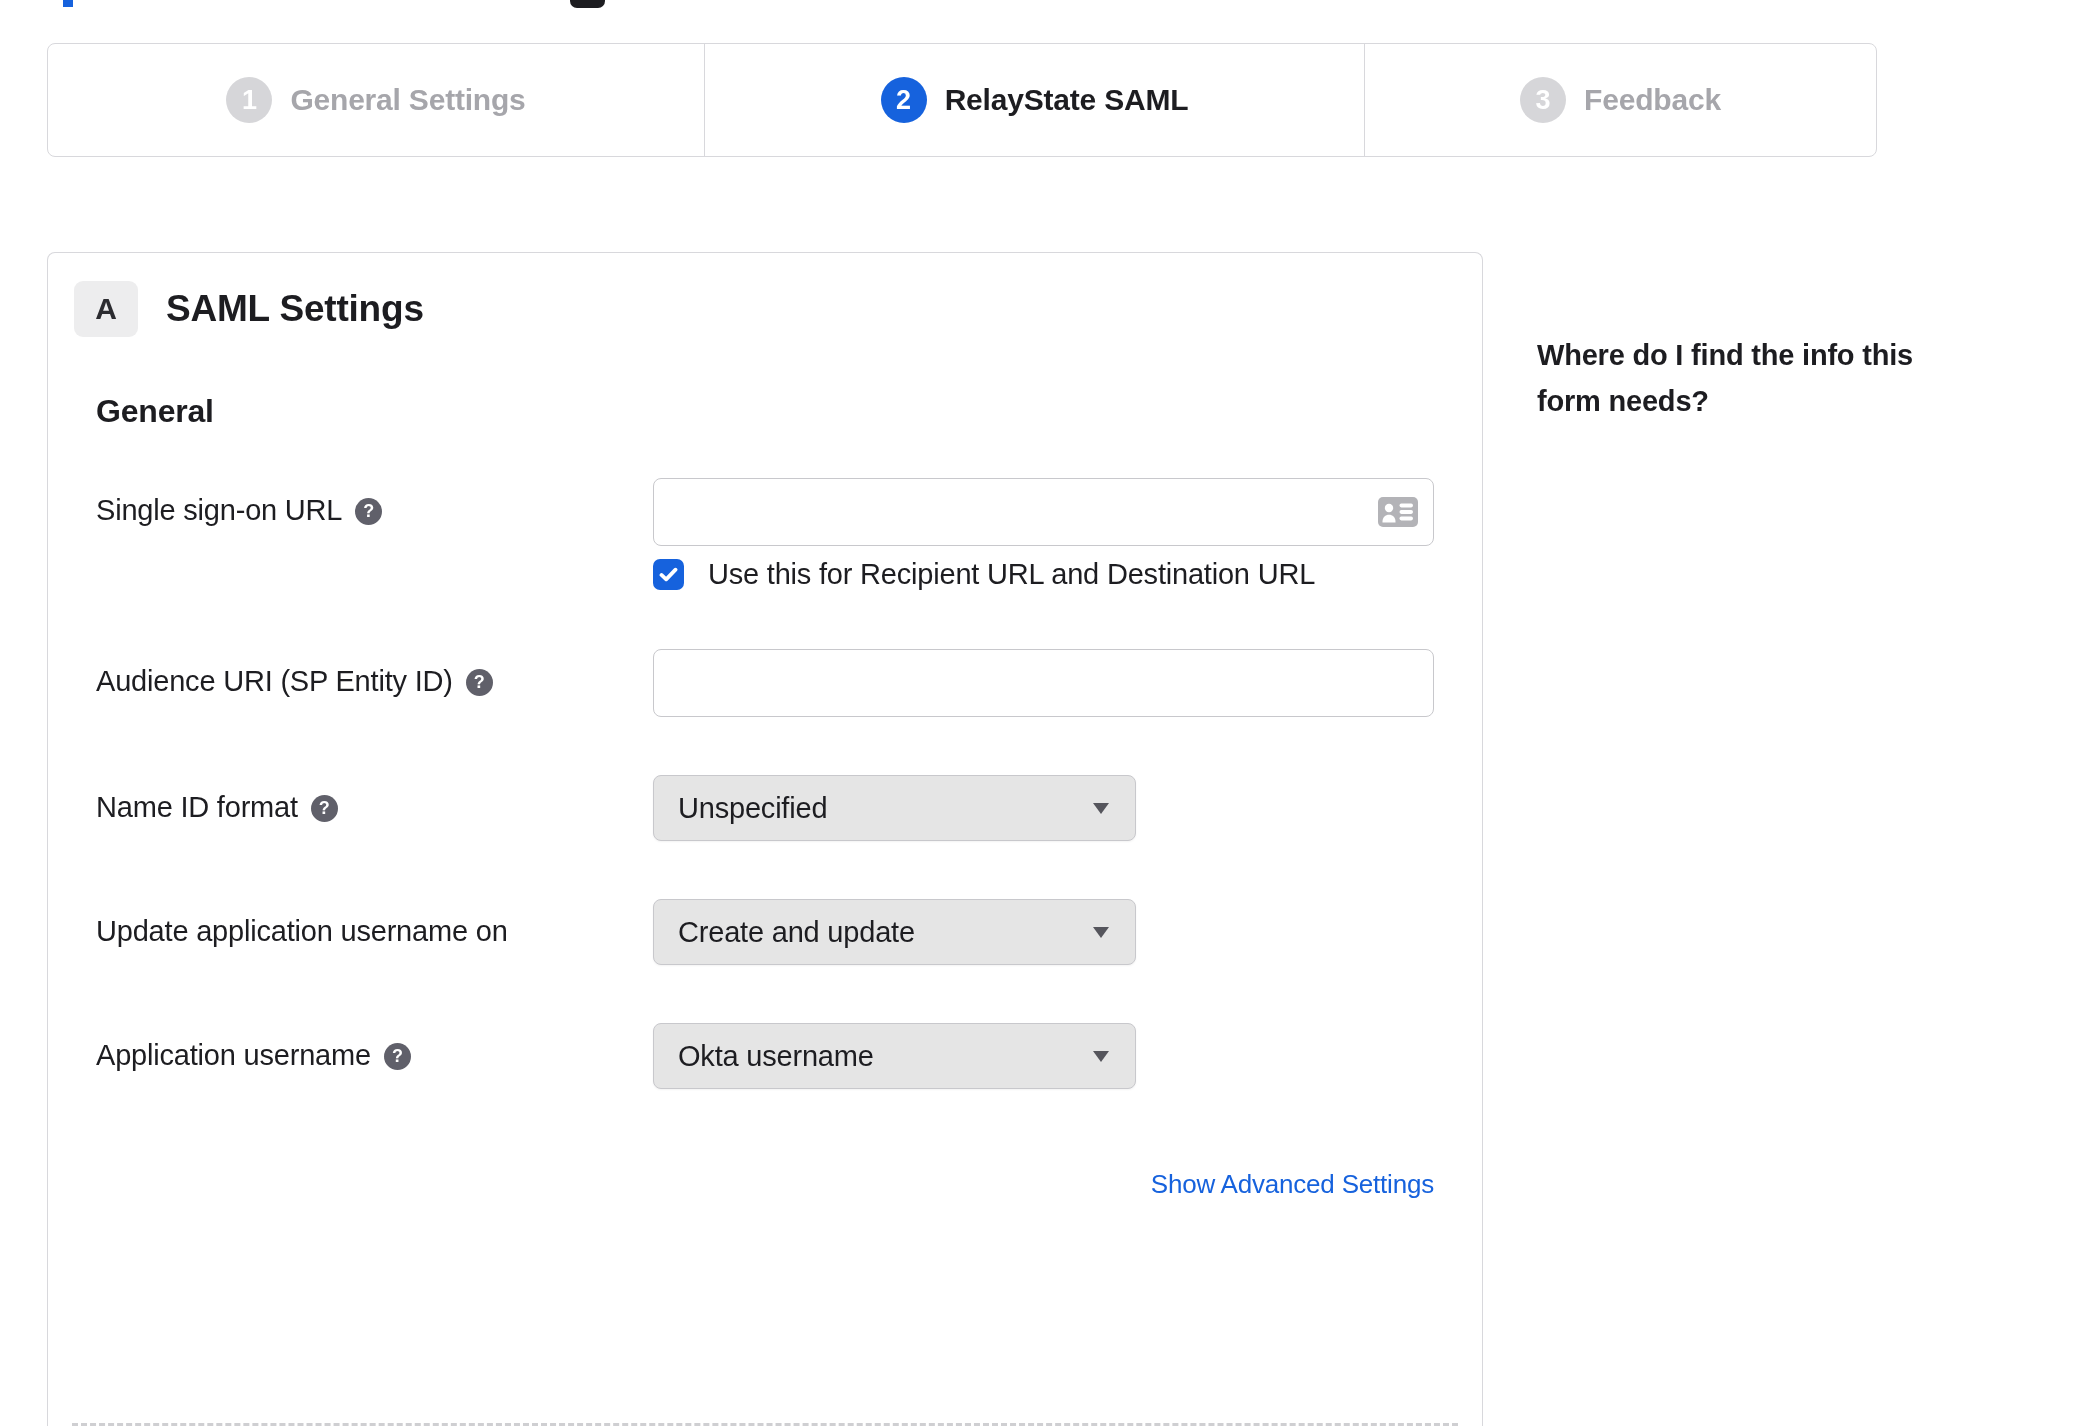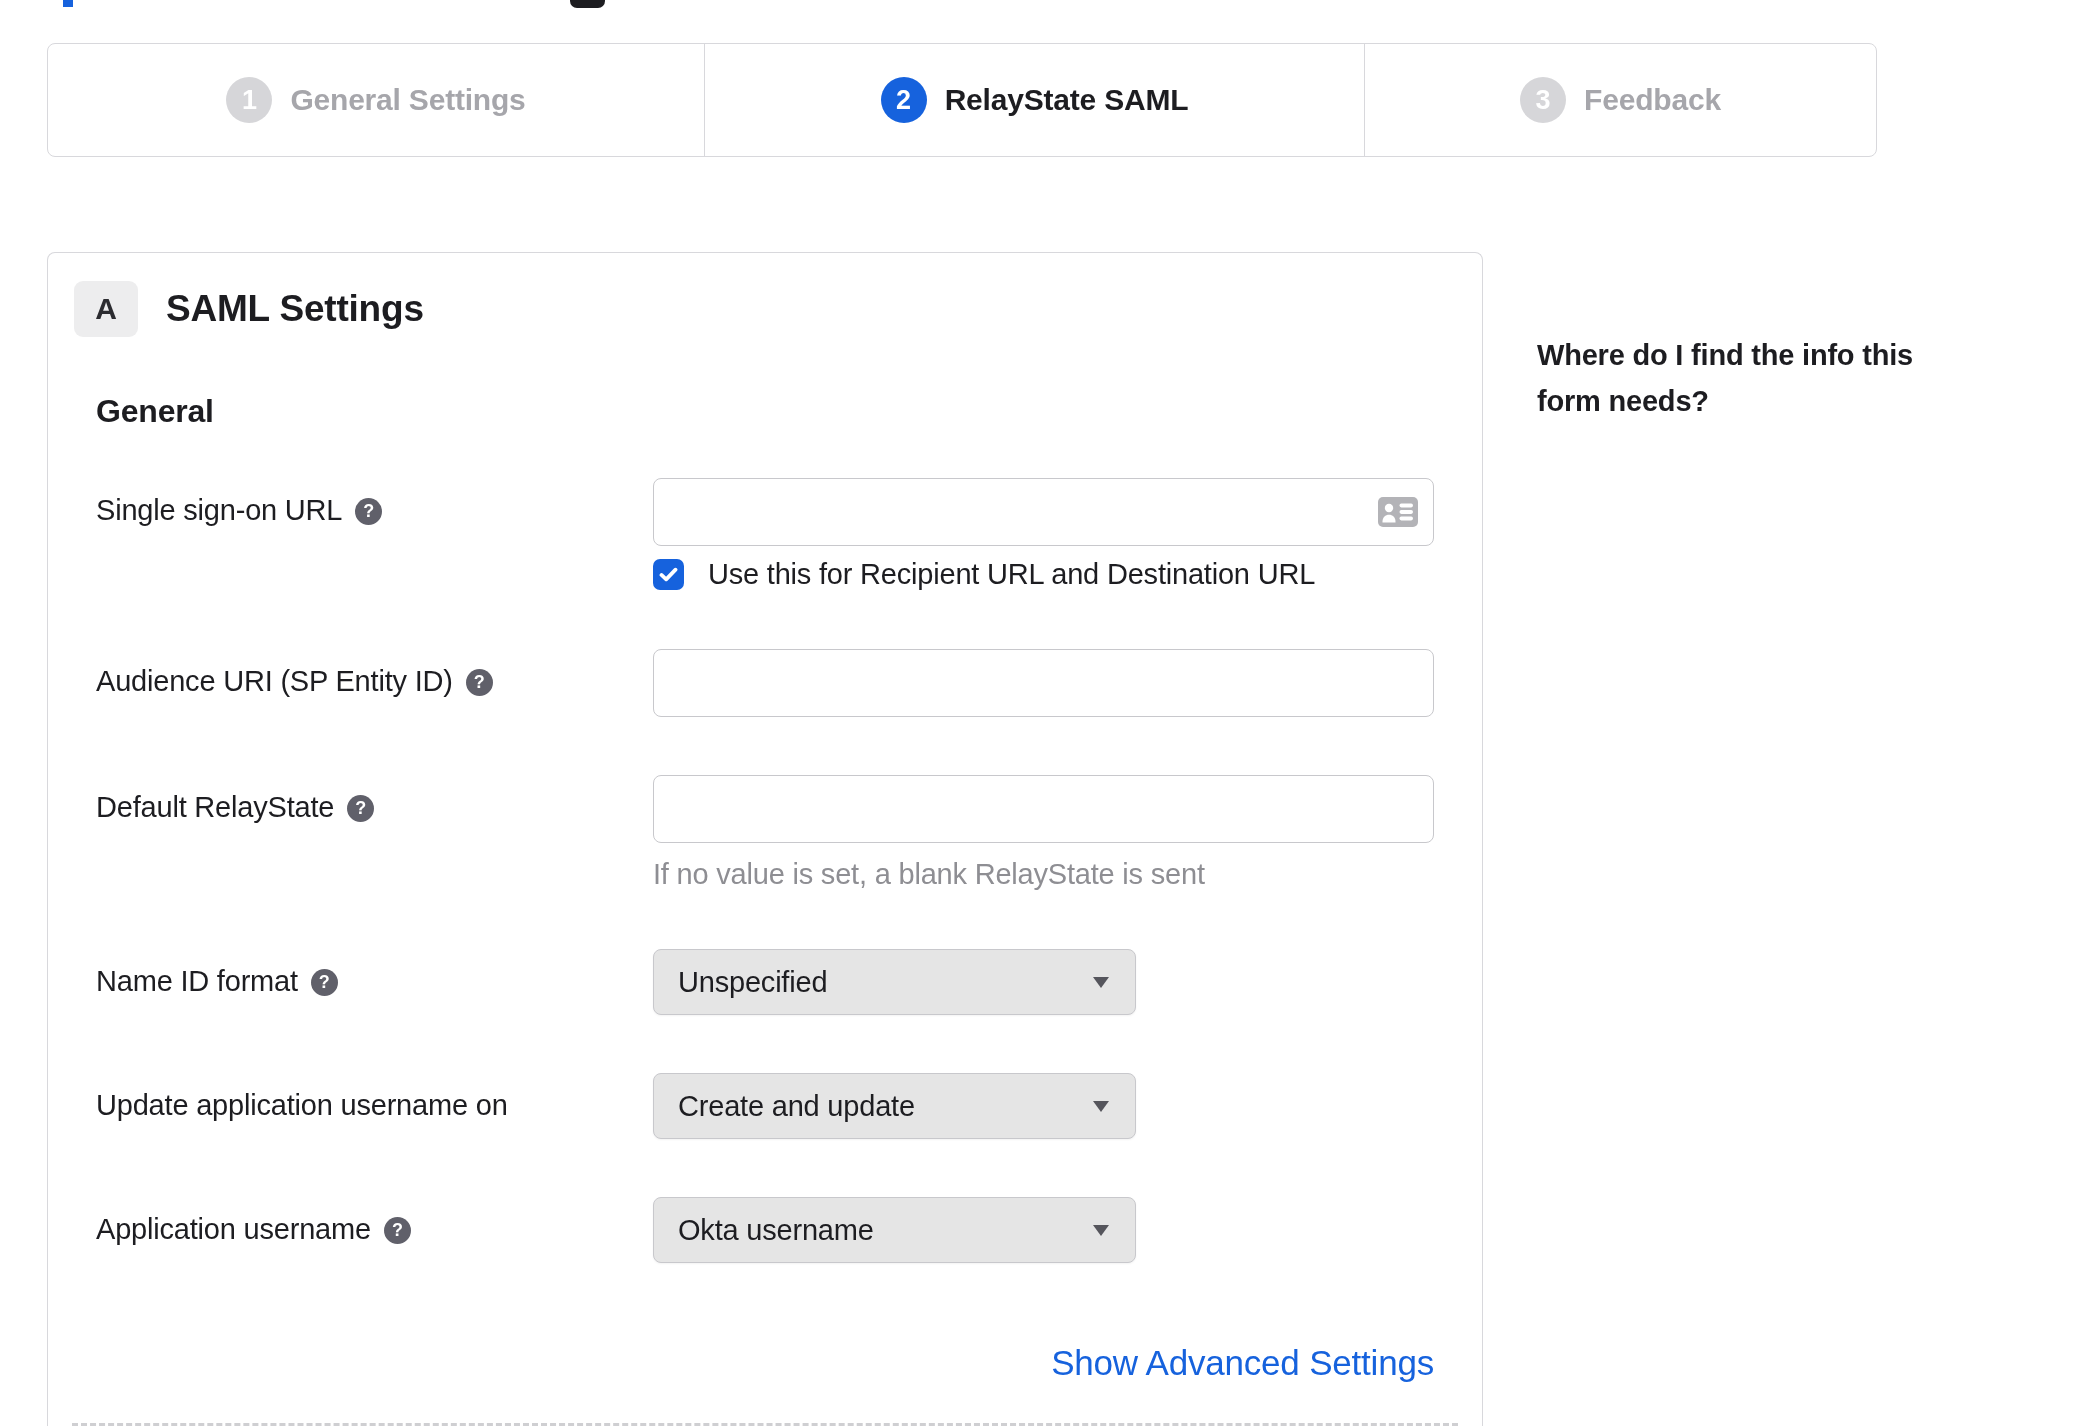--- a/index.html
+++ b/index.html
@@ -84,21 +84,21 @@
   }
   .caret {
     position:absolute; right:26px; top:50%; margin-top:-5px;
     width:0; height:0; border-left:8px solid transparent;
     border-right:8px solid transparent; border-top:11px solid #55555c;
   }
 
   .advanced-row { display:flex; margin-top:80px; }
   .advanced-spacer { width:581px; }
   .advanced-wrap { width:781px; text-align:right; }
-  .advanced-link { font-size:35px; color:#1662dd; text-decoration:none; cursor:pointer; }
+  .advanced-link { font-size:26px; color:#1662dd; text-decoration:none; cursor:pointer; }
 
   .divider-dashed { position:absolute; left:24px; right:24px; bottom:0; border-top:3px dashed #cfcfd2; }
 
   
   .help-panel { position:absolute; left:1537px; top:332px; width:420px; }
   .help-section h3 { font-size:29px; font-weight:bold; line-height:46px; margin-bottom:26px; color:#1d1d21; }
   .help-section p  { font-size:28px; line-height:48px; margin-bottom:48px; color:#1d1d21; }
 </style>
 </head>
 <body>
@@ -167,31 +167,20 @@
         <div class="row-label">
           <span>Audience URI (SP Entity ID)</span><span class="help-dot">?</span>
         </div>
         <div class="row-control">
           <div class="text-input">
             <input type="text" value="" style="">
           </div>
         </div>
       </div>
 
-      <div class="row">
-        <div class="row-label">
-          <span>Default RelayState</span><span class="help-dot">?</span>
-        </div>
-        <div class="row-control">
-          <div class="text-input">
-            <input type="text" value="" style="">
-          </div>
-          <div class="hint">If no value is set, a blank RelayState is sent</div>
-        </div>
-      </div>
 
       <div class="row">
         <div class="row-label">
           <span>Name ID format</span><span class="help-dot">?</span>
         </div>
         <div class="row-control">
           <div class="select">
             <span>Unspecified</span>
             <span class="caret"></span>
           </div>

